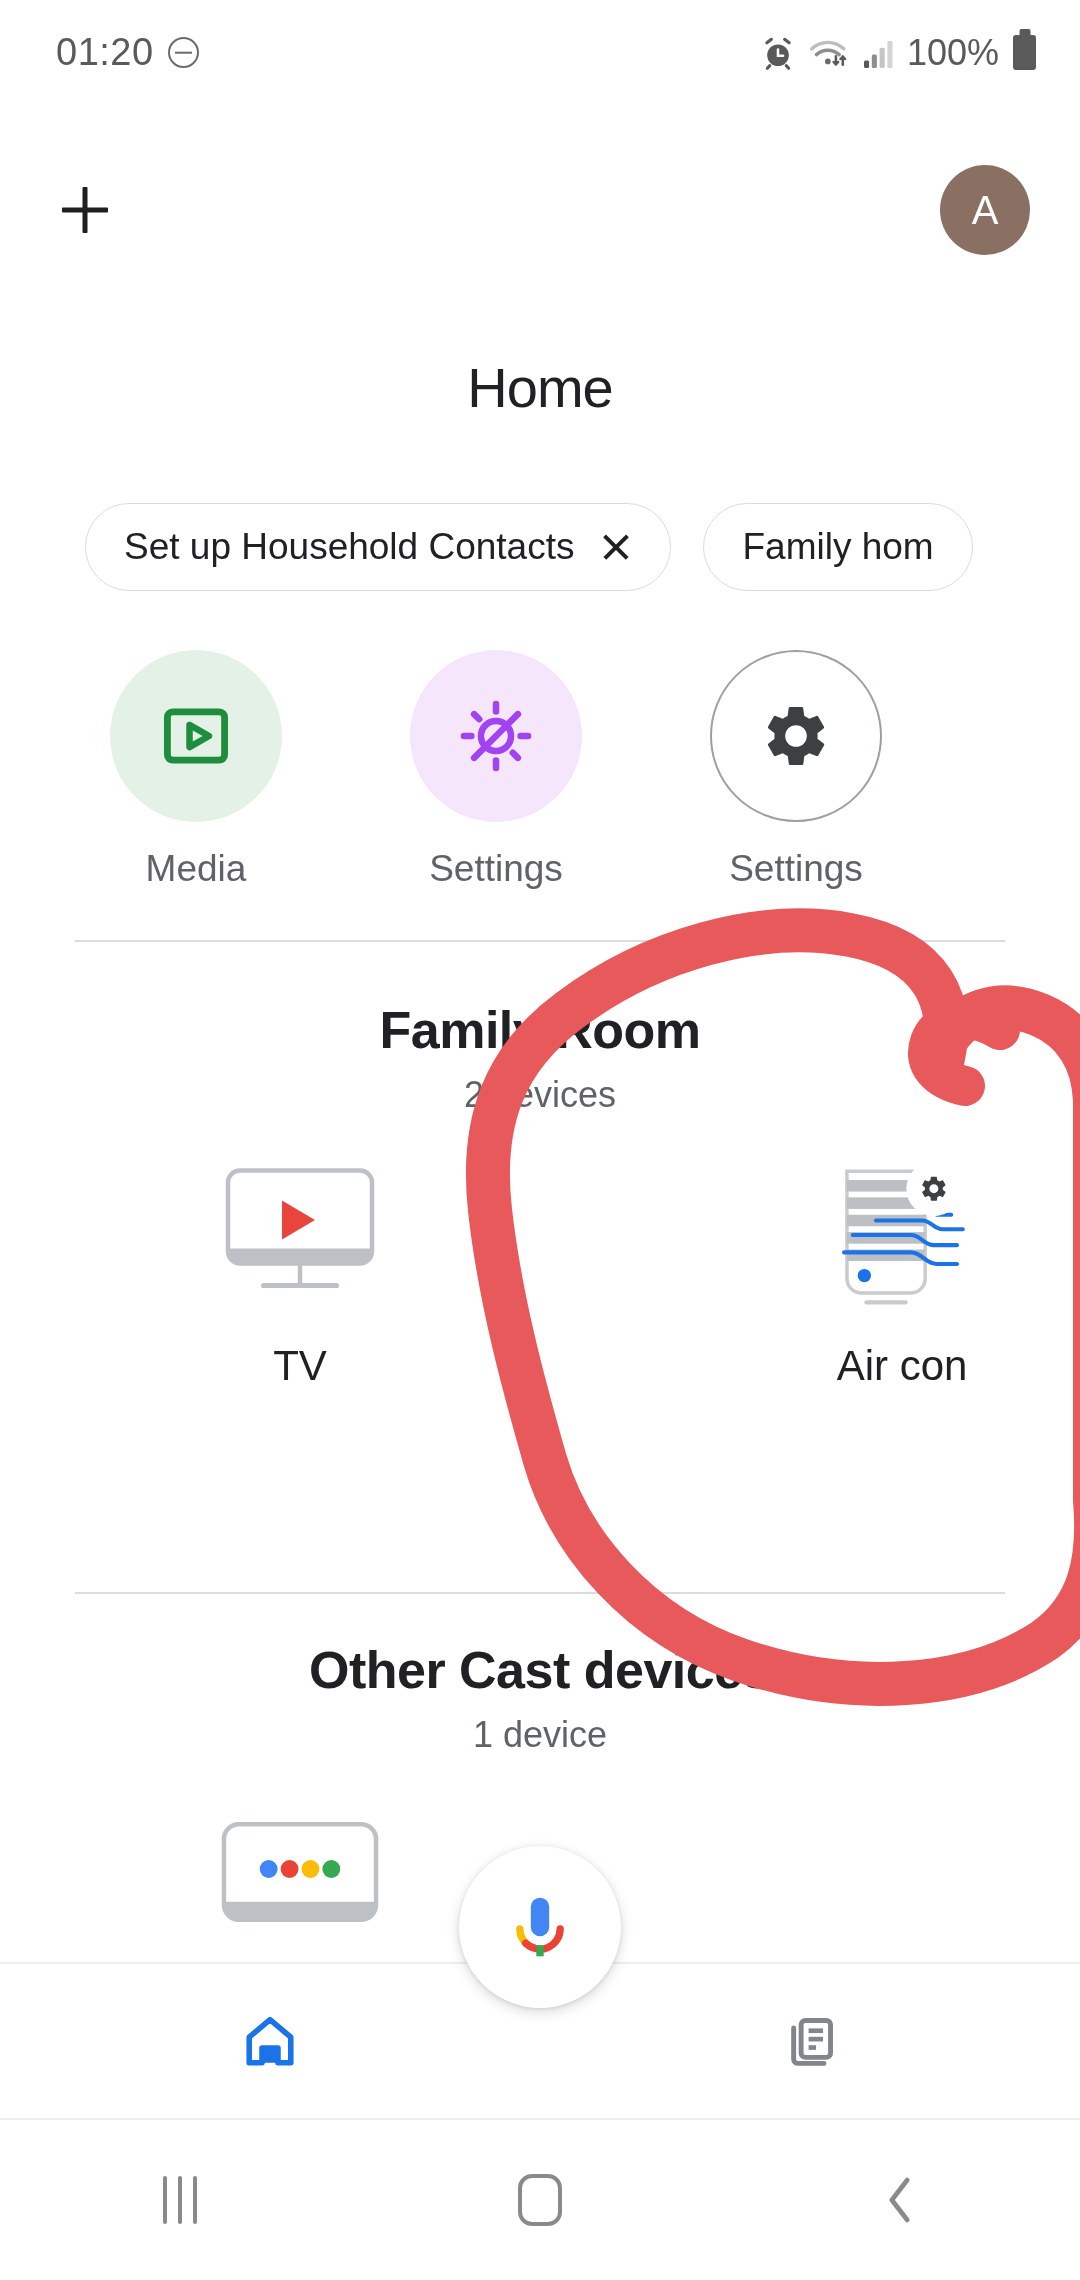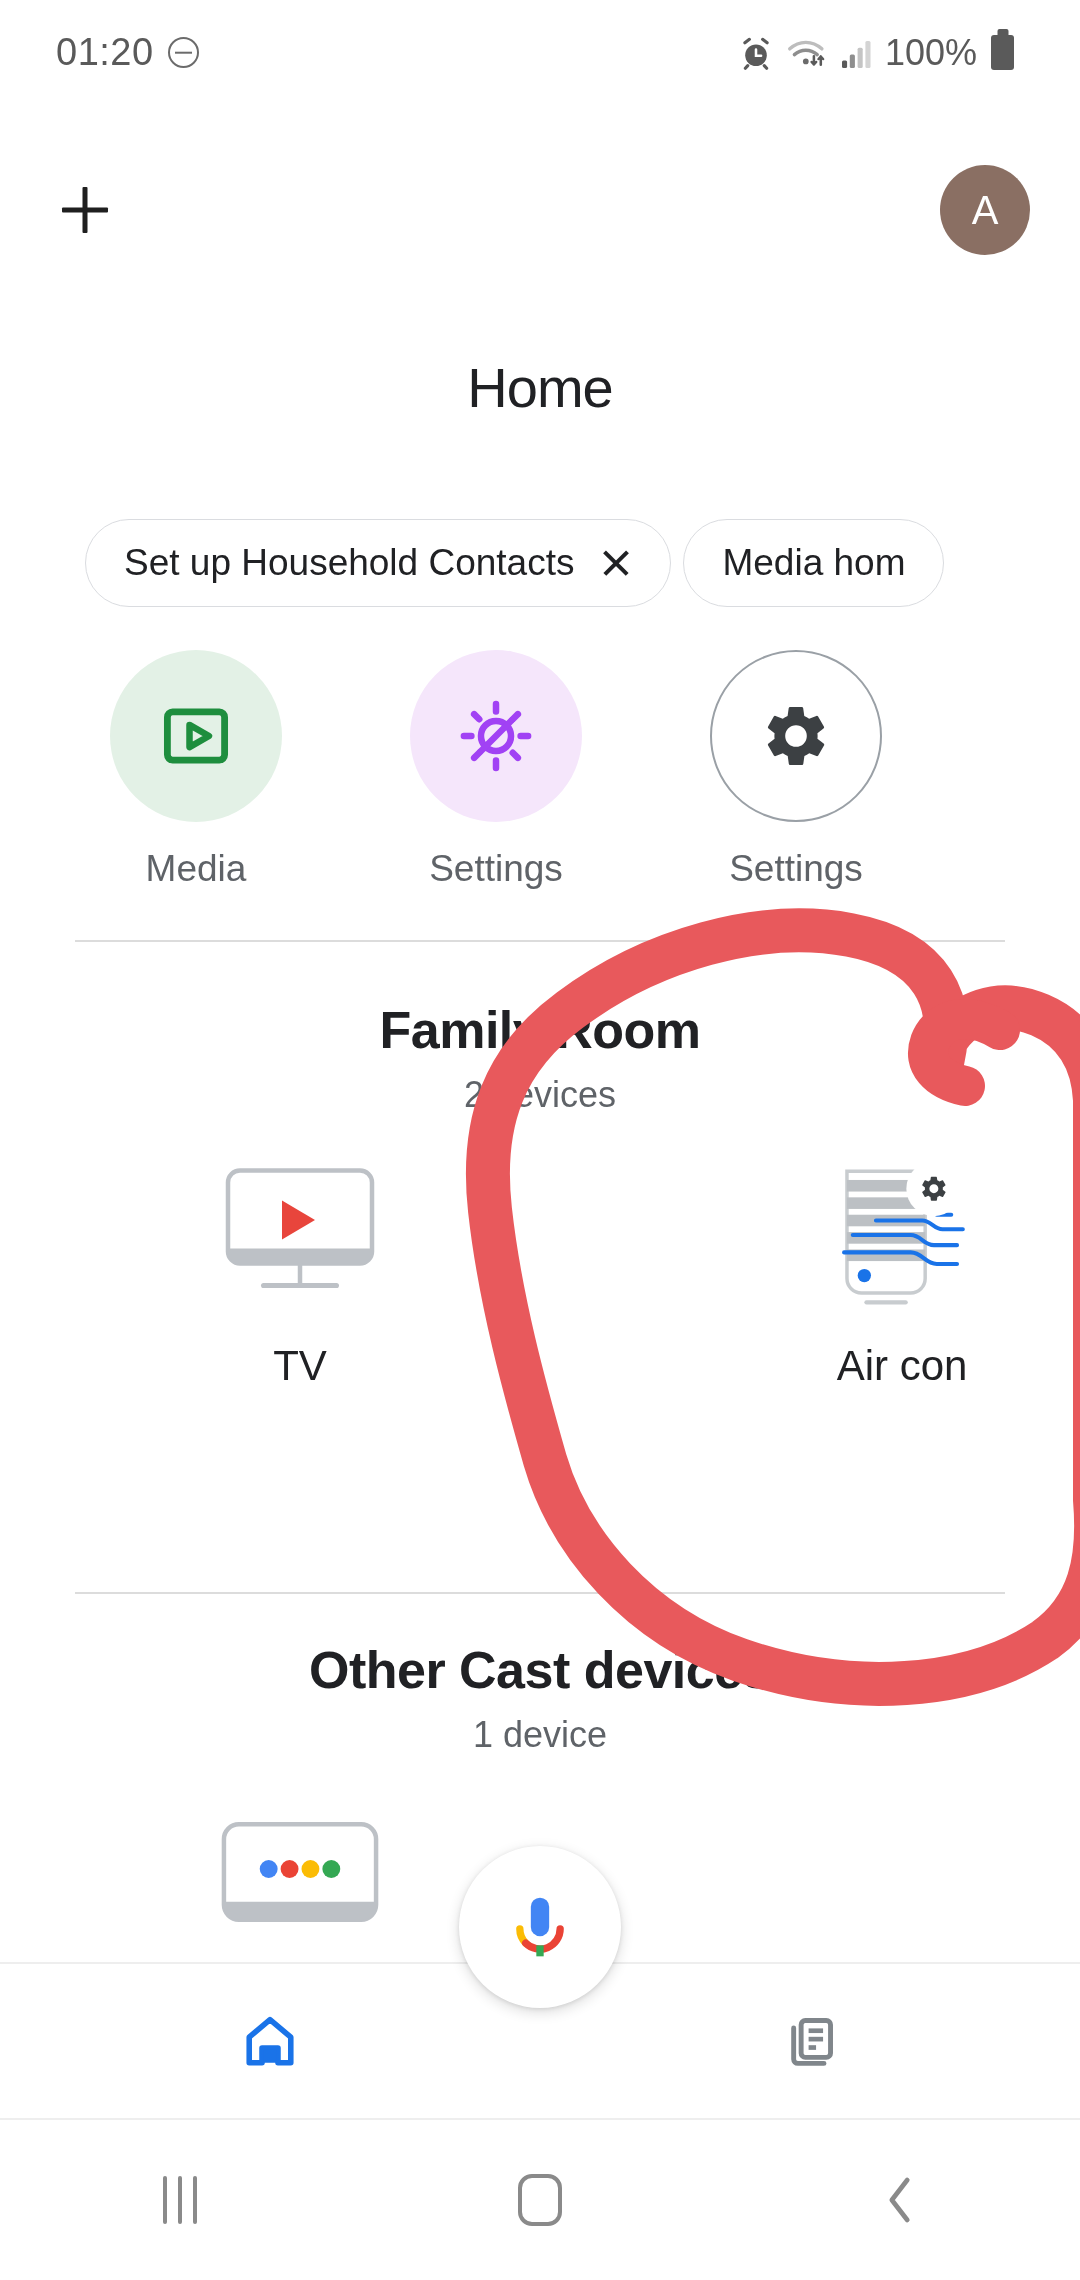--- a/index.html
+++ b/index.html
@@ -19,21 +19,21 @@
 
   
   .status-bar {
     position: absolute;
     top: 0; left: 0;
     width: 1080px;
     height: 105px;
     display: flex;
     align-items: center;
     justify-content: space-between;
-    padding: 0 66px 0 56px;
+    padding: 0 44px 0 56px;
   }
   .status-left {
     display: flex;
     align-items: center;
     gap: 14px;
   }
   .status-time {
     font-size: 38px;
     color: #5a5a5a;
     letter-spacing: 0.5px;
@@ -133,26 +133,26 @@
     text-align: center;
     font-size: 56px;
     color: #202124;
     font-weight: 400;
     letter-spacing: -1px;
   }
 
   
   .chip-row {
     position: absolute;
-    top: 515px; left: 0;
+    top: 499px; left: 0;
     width: 1080px;
     height: 95px;
     display: flex;
     align-items: center;
-    gap: 12px;
+    gap: 32px;
     padding-left: 85px;
     overflow: hidden;
   }
   .chip {
     height: 88px;
     border: 1.5px solid #dadce0;
     border-radius: 44px;
     display: flex;
     align-items: center;
     gap: 26px;
@@ -392,21 +392,21 @@
   </div>
 
   <div class="page-title">Home</div>
 
   <div class="chip-row">
     <div class="chip">
       <span class="chip-label">Set up Household Contacts</span>
       <span class="chip-close"></span>
     </div>
     <div class="chip">
-      <span class="chip-label">Media hom</span>
+      <span class="chip-label">Family hom</span>
     </div>
   </div>
 
   <div class="quick-row">
 
     <div class="quick-item">
       <div class="quick-circle qc-media">
         <svg width="78" height="78" viewBox="0 0 24 24">
           <rect x="3.2" y="4.6" width="17.6" height="14.8" rx="1.6" fill="none" stroke="#1e8e3e" stroke-width="2.1"></rect>
           <path d="M10 8.6l6 3.4-6 3.4z" fill="none" stroke="#1e8e3e" stroke-width="2" stroke-linejoin="round"></path>

